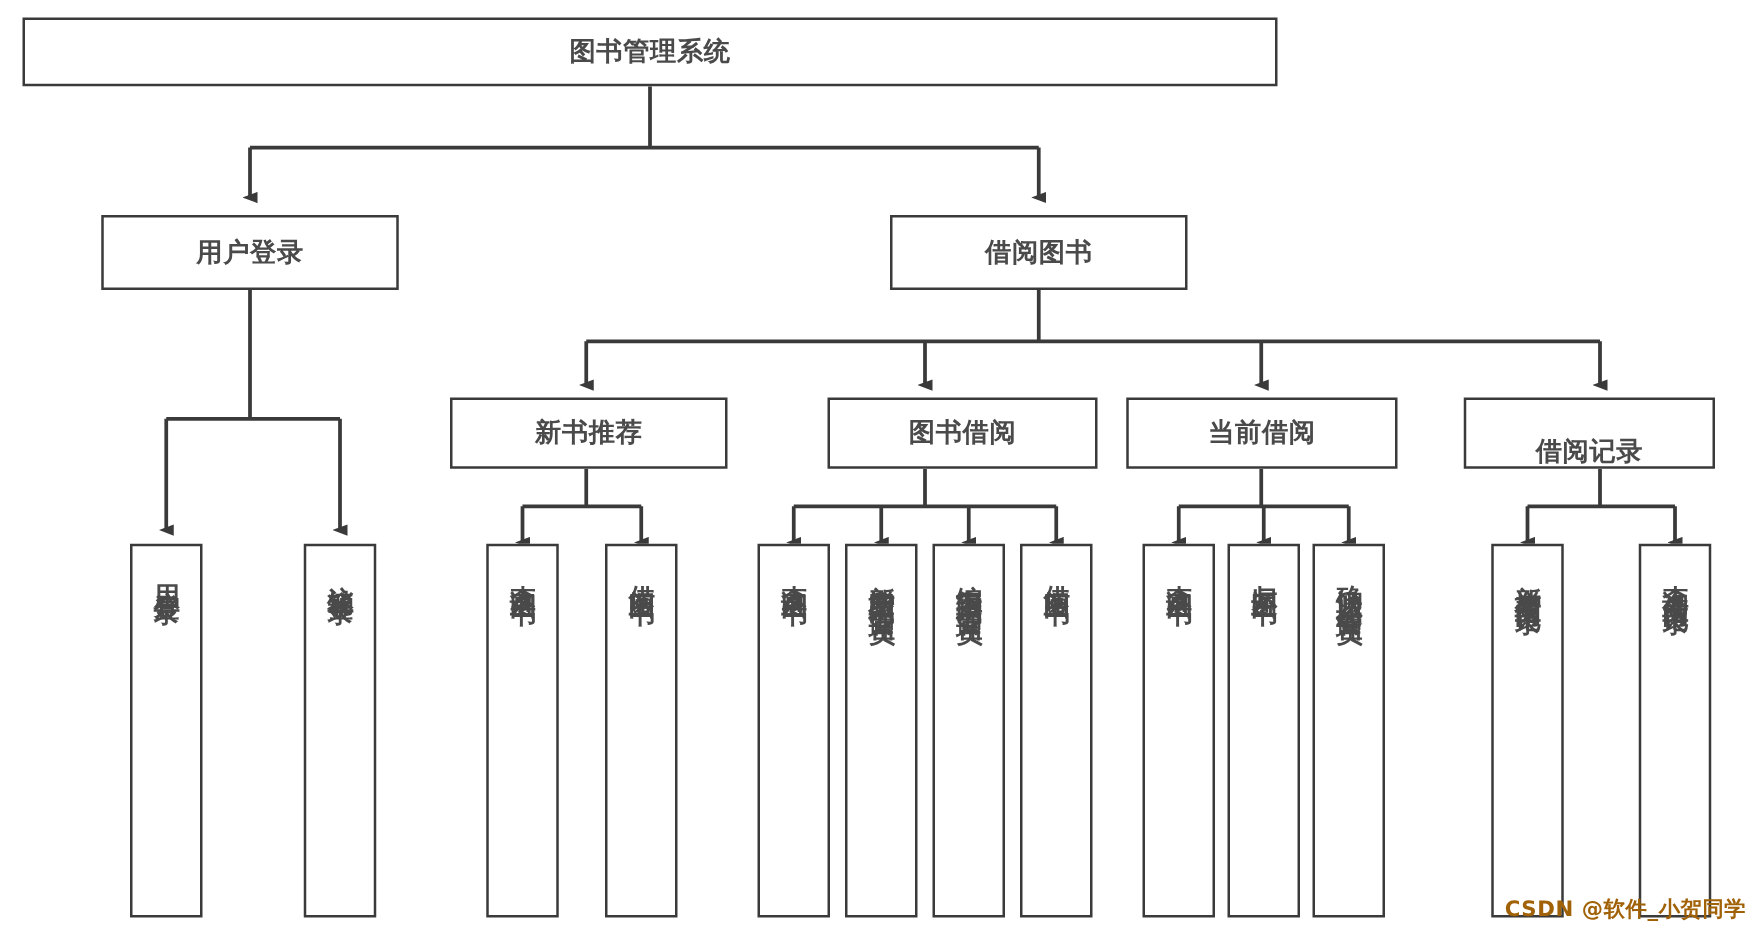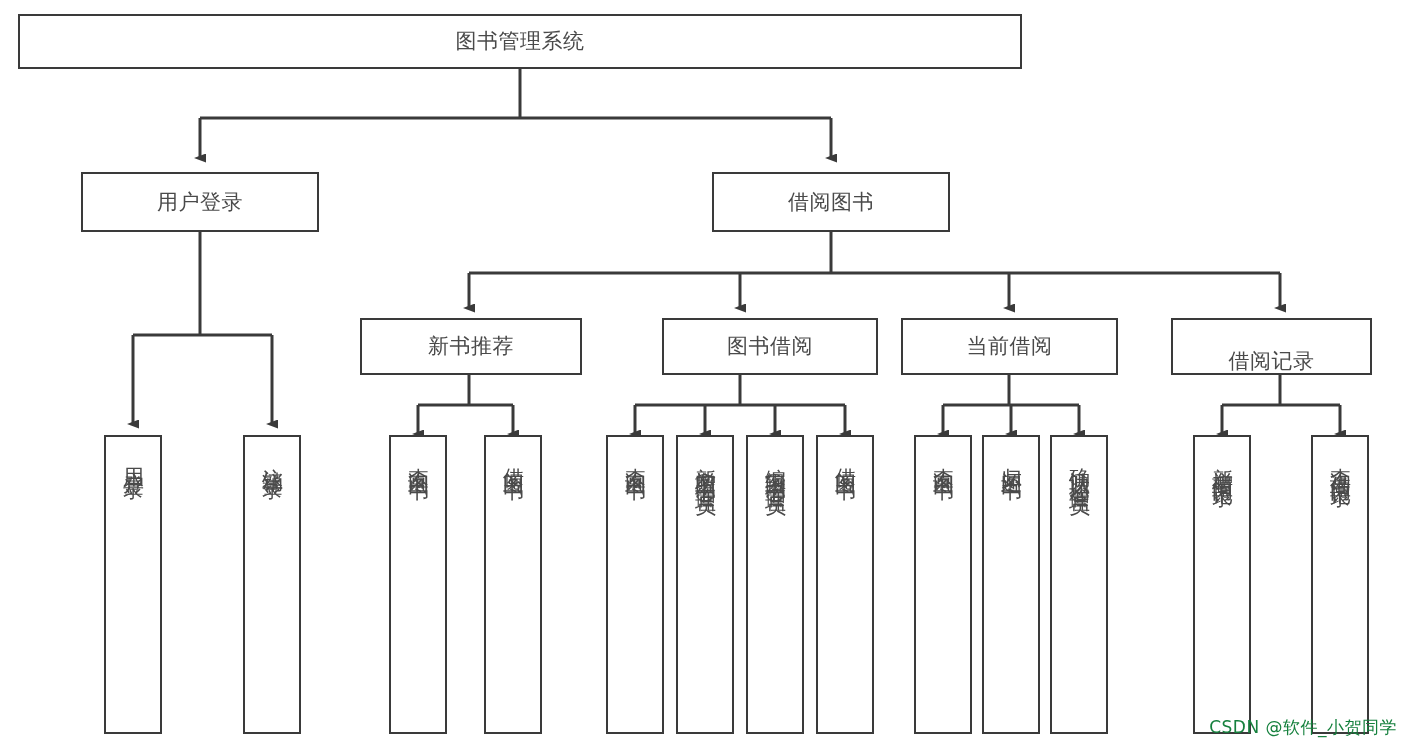--- a/index.html
+++ b/index.html
@@ -10,20 +10,21 @@
   }
   body {
     font-family: "DejaVu Sans", "Liberation Sans", sans-serif;
   }
   #canvas {
     position: relative;
     width: 1405px;
     height: 747px;
     background: #ffffff;
     overflow: hidden;
+    font-weight: bold;
   }
   svg#wires {
     position: absolute;
     left: 0;
     top: 0;
     width: 1405px;
     height: 747px;
     pointer-events: none;
   }
   .node {
@@ -54,21 +55,21 @@
     font-size: 21px;
     letter-spacing: 4px;
     line-height: 1;
     white-space: nowrap;
     display: block;
   }
   #watermark {
     position: absolute;
     right: 8px;
     bottom: 8px;
-    color: #15803d;
+    color: #a16207;
     font-size: 17px;
     letter-spacing: 0.5px;
     z-index: 6;
     white-space: nowrap;
   }
 </style>
 </head>
 <body>
 
 <div id="canvas">

